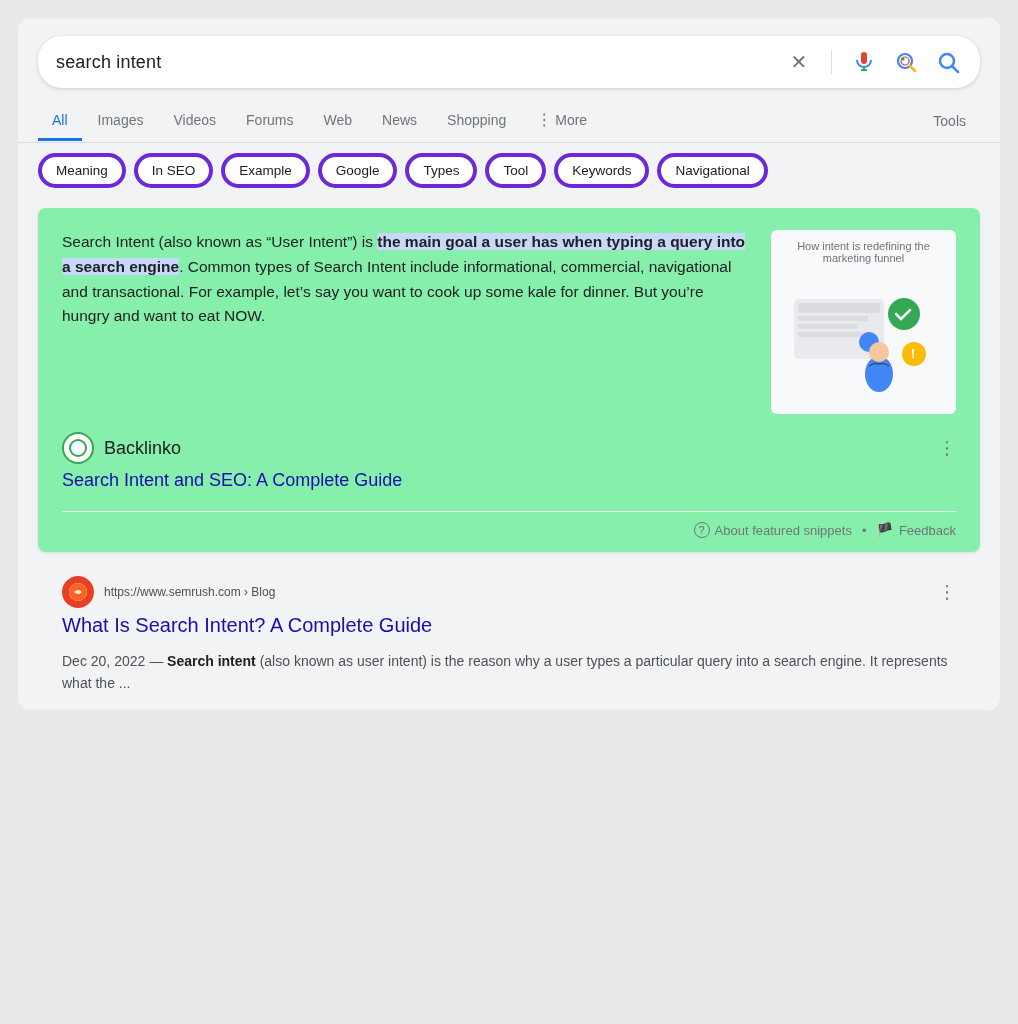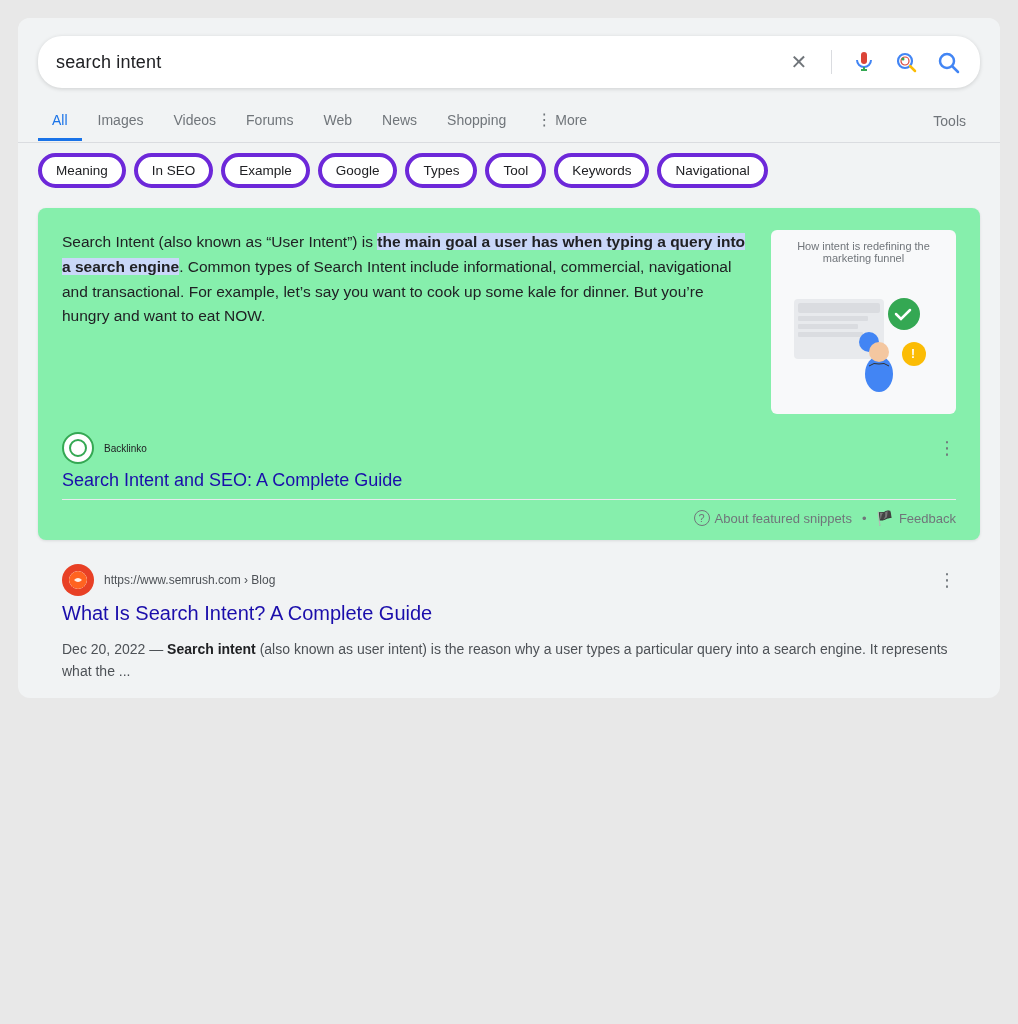--- a/index.html
+++ b/index.html
@@ -181,32 +181,32 @@
       background: #fff;
       flex-shrink: 0;
     }
     .source-favicon-inner {
       width: 18px;
       height: 18px;
       border: 2.5px solid #34a853;
       border-radius: 50%;
     }
     .source-info { display: flex; flex-direction: column; flex: 1; }
-    .source-name { font-size: 10px; color: #202124; font-weight: 500; }
+    .source-name { font-size: 18px; color: #202124; font-weight: 500; }
     .source-url { font-size: 12px; color: #4d5156; }
     .source-menu { color: #70757a; font-size: 18px; cursor: pointer; margin-left: auto; }
 
     .result-link {
       font-size: 18px;
       color: #1a0dab;
       text-decoration: none;
       cursor: pointer;
       margin-top: 4px;
       display: block;
-      margin-bottom: 8px;
+      margin-bottom: 20px;
     }
 
     .snippet-footer {
       border-top: 1px solid #e8eaed;
       padding-top: 10px;
       display: flex;
       align-items: center;
       justify-content: flex-end;
       gap: 10px;
     }

